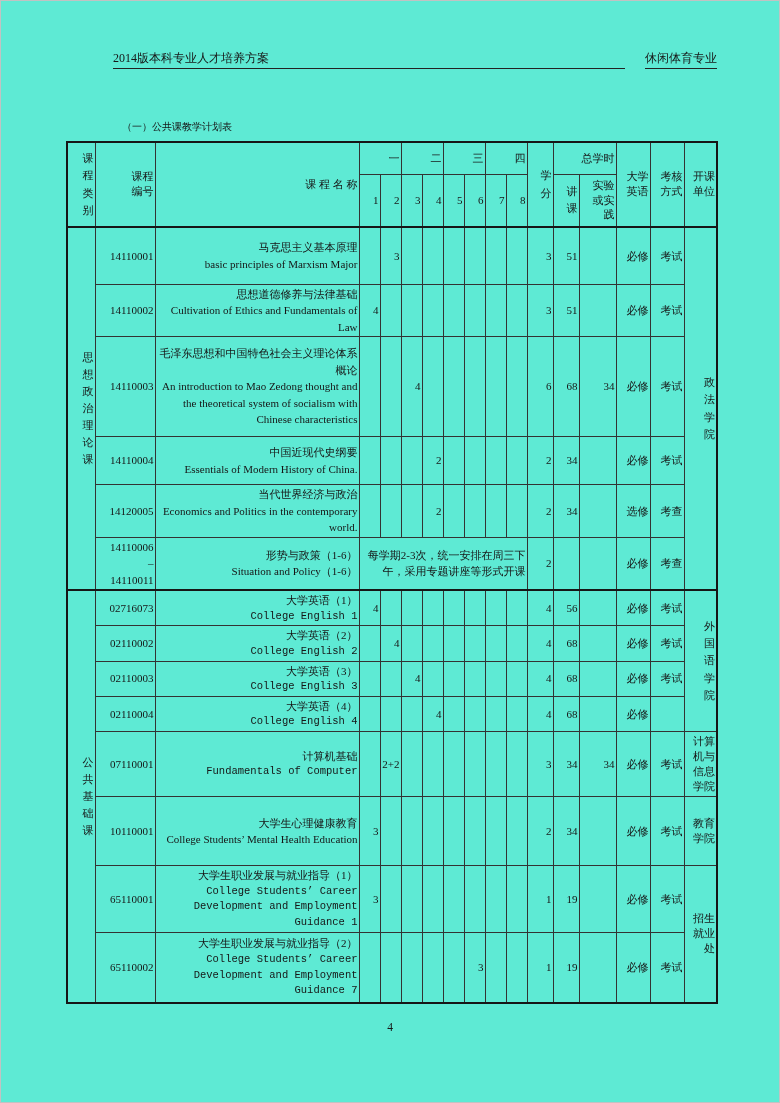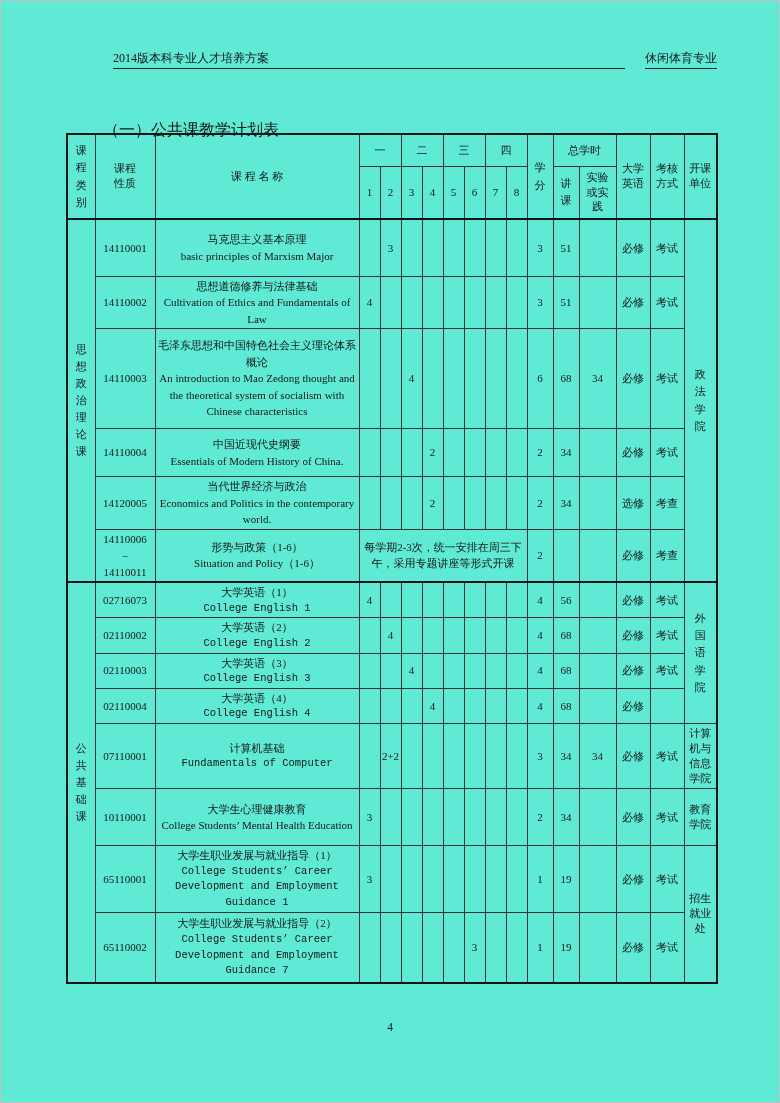--- a/index.html
+++ b/index.html
@@ -15,26 +15,26 @@
     display: flex; align-items: flex-end; font-size: 12px; line-height: 1.3;
   }
   .hdr-left  { flex: 1 1 auto; border-bottom: 1px solid #222; padding-bottom: 1px; }
   .hdr-right { margin-left: 20px; border-bottom: 1px solid #222; padding-bottom: 1px; }
   
   .doc-title {
     position: absolute; top: 92px; left: 155px;
     font-family: "Liberation Sans", "DejaVu Sans", sans-serif;
     font-size: 16px; font-weight: bold; letter-spacing: 1px;
   }
-  .doc-subtitle { position: absolute; top: 119px; left: 102px; font-size: 16px; }
+  .doc-subtitle { position: absolute; top: 119px; left: 121px; font-size: 10px; }
   
   table.plan {
-    position: absolute; top: 132px; left: 65px; width: 650px;
+    position: absolute; top: 140px; left: 65px; width: 650px;
     border-collapse: collapse; table-layout: fixed;
-    font-size: 11px; line-height: 1.5; text-align: center;
+    font-size: 11px; line-height: 1.5; text-align: right;
     border: 2px solid #161616;
   }
   .plan th, .plan td {
     border: 1px solid #333; padding: 1px; vertical-align: middle;
     font-weight: normal; overflow: hidden;
   }
   .plan thead tr.h1 { height: 32px; }
   .plan thead tr.h2 { height: 53px; }
   .plan thead th { border-bottom-width: 1px; }
   .plan tbody tr.sec-start td { border-top: 2px solid #161616; }
@@ -76,21 +76,21 @@
       <col style="width:26px">
         <col style="width:26px">
         <col style="width:37px">
       <col style="width:34px">
         <col style="width:34px">
         <col style="width:33px">
     </colgroup>
     <thead>
       <tr class="h1">
         <th rowspan="2"><span class="vt">课程类别</span></th>
-        <th rowspan="2"><span class="w2">课程性质</span></th>
+        <th rowspan="2"><span class="w2">课程编号</span></th>
         <th rowspan="2">课 程 名 称</th>
         <th colspan="2">一</th>
         <th colspan="2">二</th>
         <th colspan="2">三</th>
         <th colspan="2">四</th>
         <th rowspan="2"><span class="vt">学分</span></th>
         <th colspan="2">总学时</th>
         <th rowspan="2"><span class="w2">大学英语</span></th>
         <th rowspan="2"><span class="w2">考核方式</span></th>
         <th rowspan="2"><span class="w2">开课单位</span></th>
@@ -322,21 +322,21 @@
           <td></td>
           <td></td>
           <td></td>
         <td>3</td>
         <td>34</td>
         <td>34</td>
         <td>必修</td>
         <td>考试</td>
         <td><span class="w2">计算机与信息学院</span></td>
       </tr>
-      <tr style="height:57px">
+      <tr style="height:69px">
         <td class="code">10110001</td>
         <td class="cname">
             <div class="zh">大学生心理健康教育</div>
             <div class="en">College Students’ Mental Health Education</div>
           </td>
         <td>3</td>
         <td></td>
           <td></td>
           <td></td>
           <td></td>

